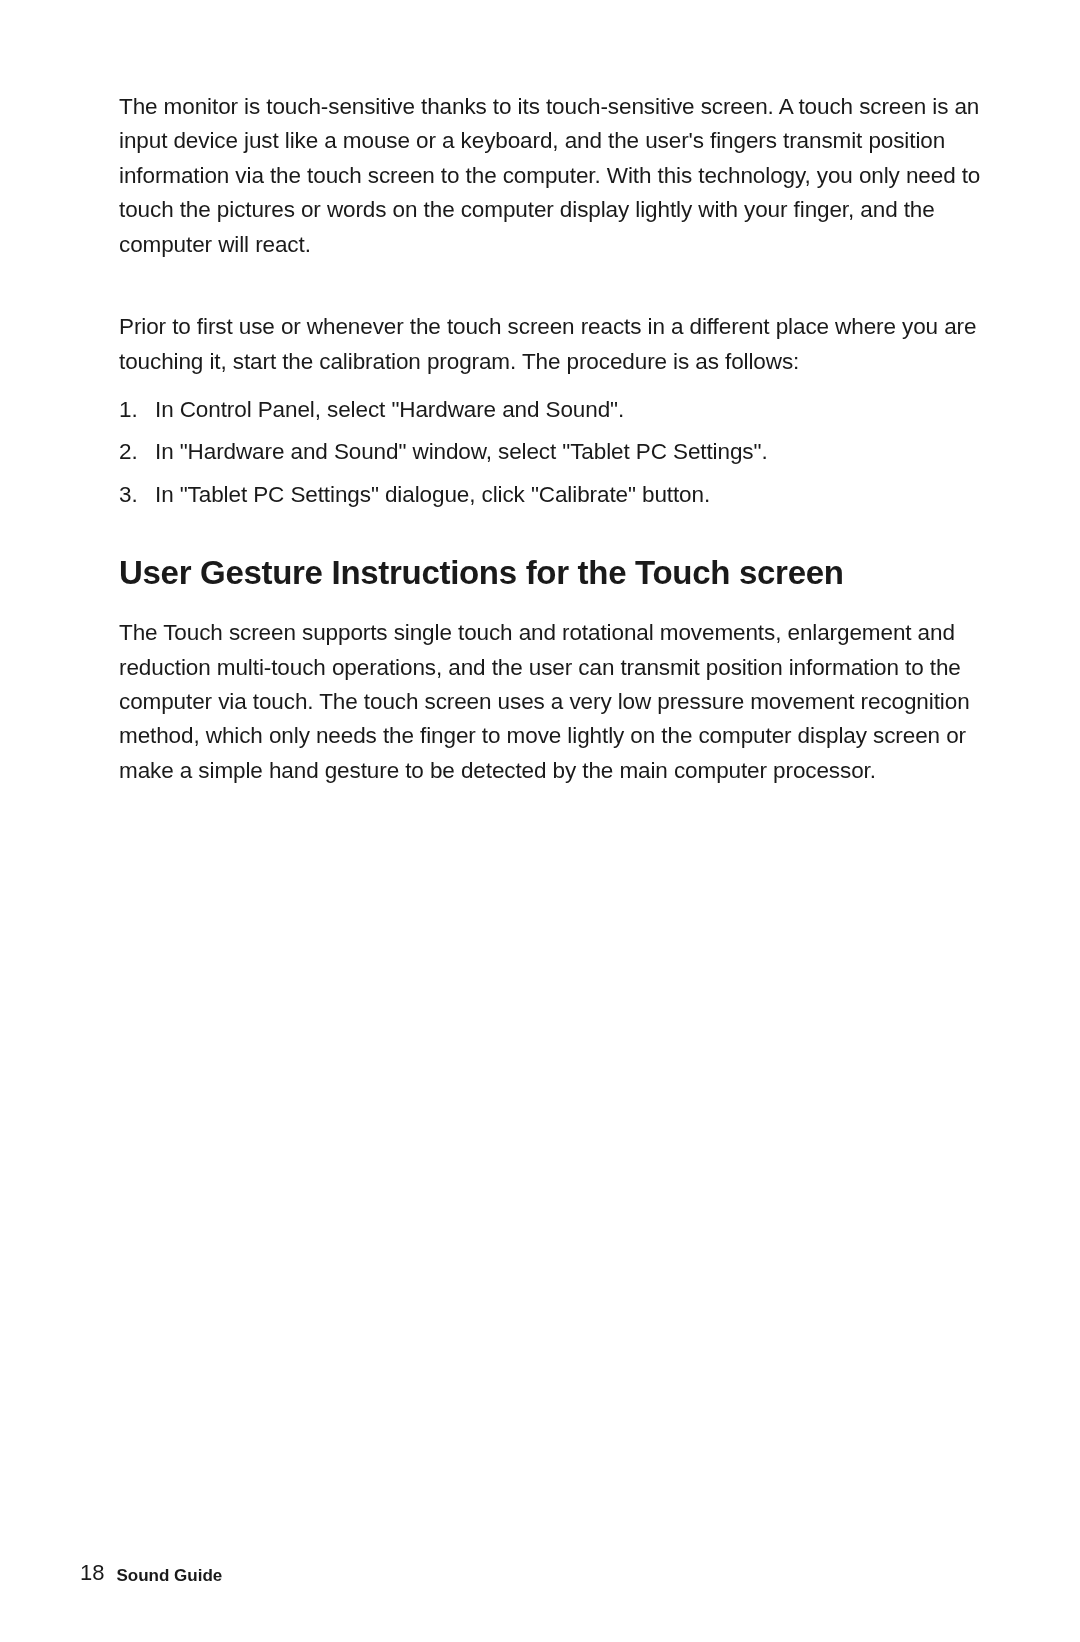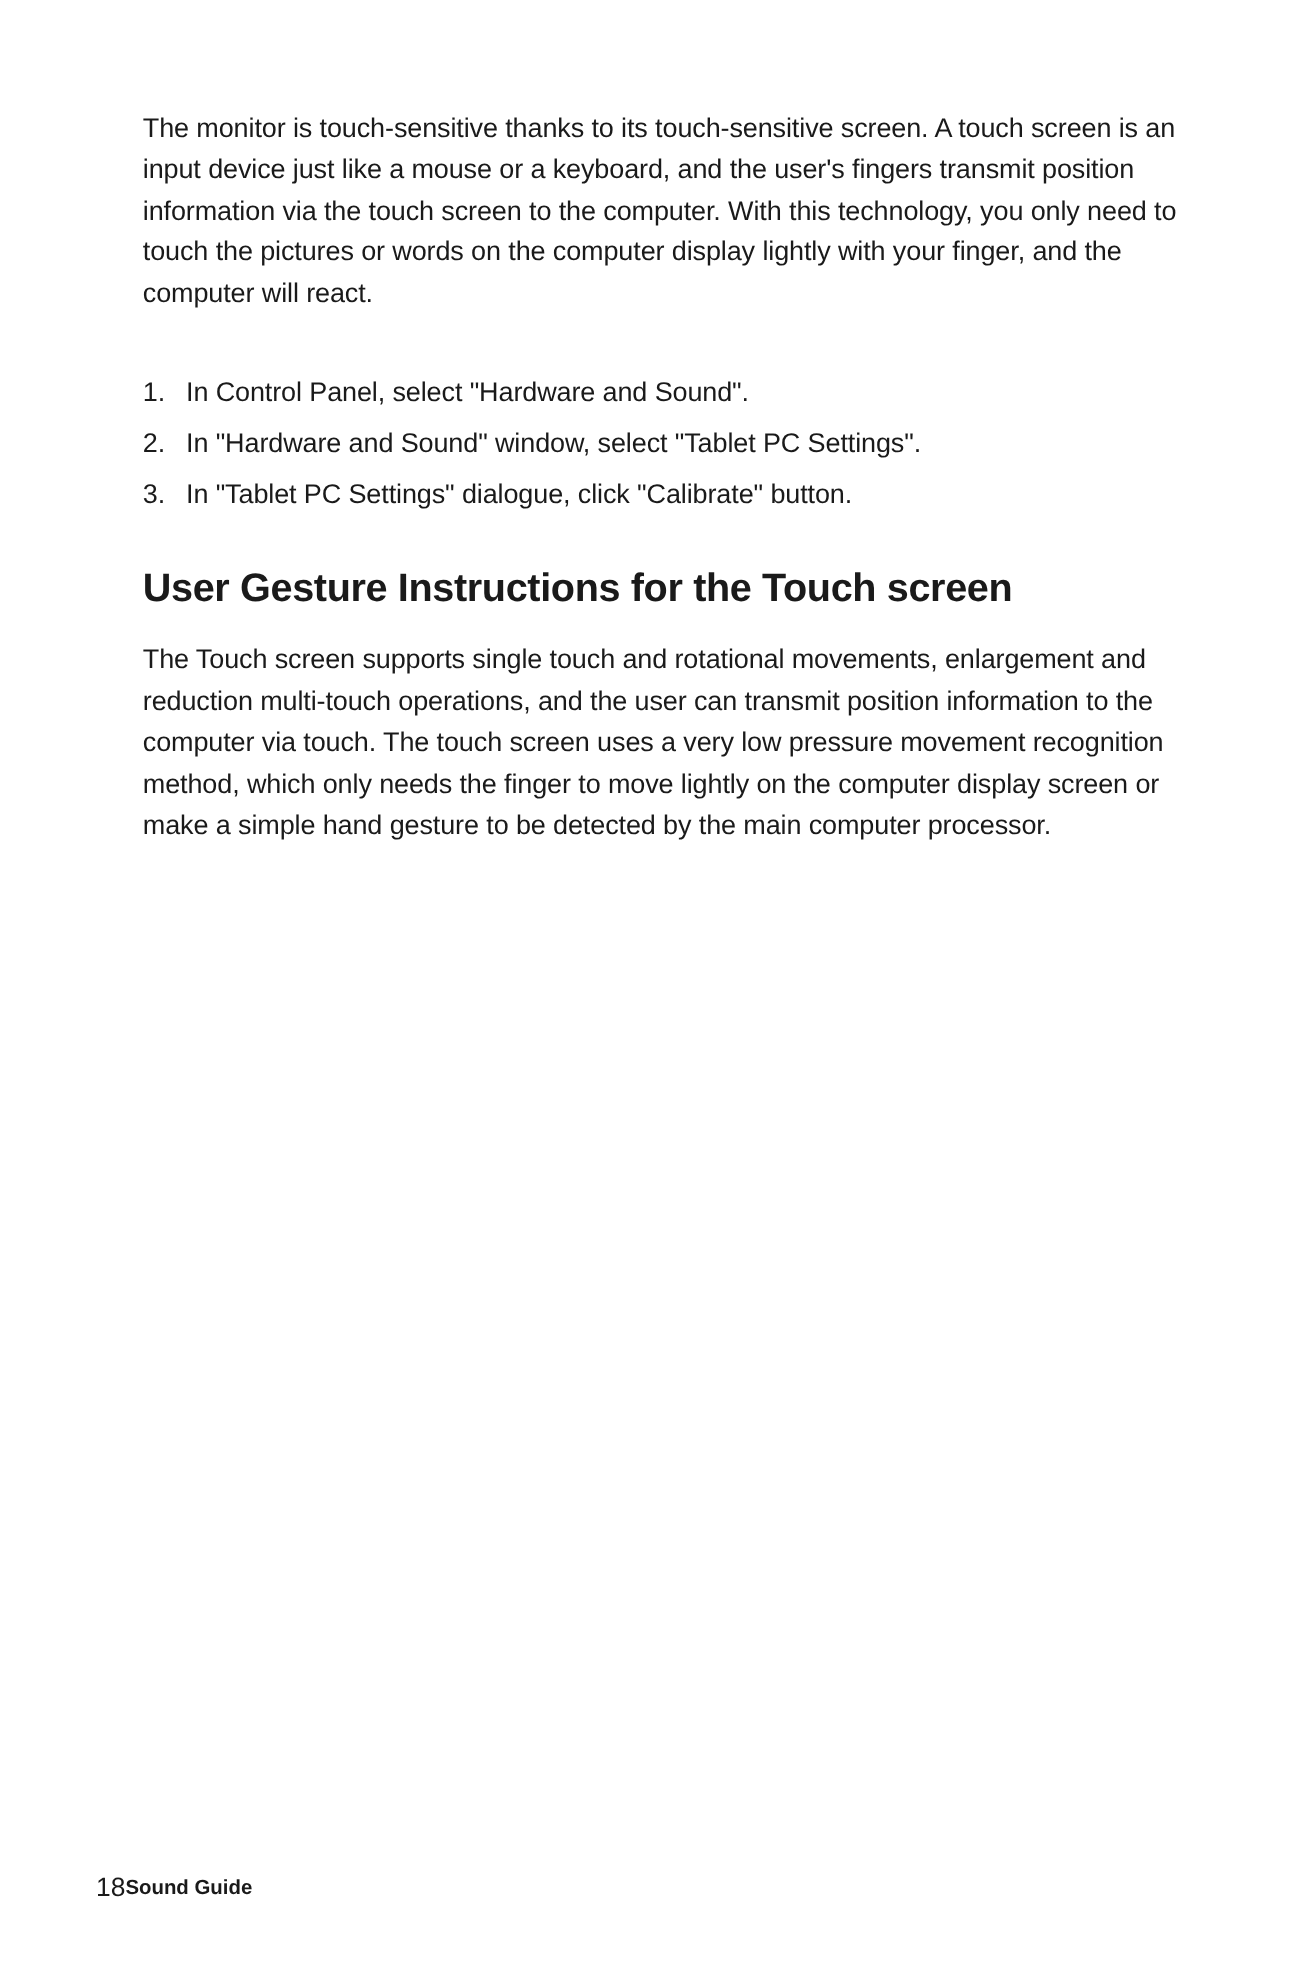--- a/index.html
+++ b/index.html
@@ -56,37 +56,39 @@
     .ordered-list li::before {
       content: counter(item) ".";
       position: absolute;
       left: 0;
     }
     .footer {
       position: absolute;
       bottom: 56px;
       left: 80px;
       display: flex;
-      align-items: center;
+      align-items: flex-end;
+      gap: 12px;
     }
     .page-number {
       font-size: 22px;
       font-weight: 400;
     }
     .footer-label {
       font-size: 17px;
       font-weight: 700;
     }
   </style>
 </head>
 <body>
 
 <div class="page">
   <p class="intro-paragraph">The monitor is touch-sensitive thanks to its touch-sensitive screen. A touch screen is an input device just like a mouse or a keyboard, and the user's fingers transmit position information via the touch screen to the computer. With this technology, you only need to touch the pictures or words on the computer display lightly with your finger, and the computer will react.</p>
 
+  <p class="body-paragraph">Prior to first use or whenever the touch screen reacts in a different place where you are touching it, start the calibration program. The procedure is as follows:</p>
   <ol class="ordered-list">
     <li>In Control Panel, select "Hardware and Sound".</li>
     <li>In "Hardware and Sound" window, select "Tablet PC Settings".</li>
     <li>In "Tablet PC Settings" dialogue, click "Calibrate" button.</li>
   </ol>
 
   <h2 class="heading">User Gesture Instructions for the Touch screen</h2>
   <p class="body-paragraph">The Touch screen supports single touch and rotational movements, enlargement and reduction multi-touch operations, and the user can transmit position information to the computer via touch. The touch screen uses a very low pressure movement recognition method, which only needs the finger to move lightly on the computer display screen or make a simple hand gesture to be detected by the main computer processor.</p>
 </div>
 

